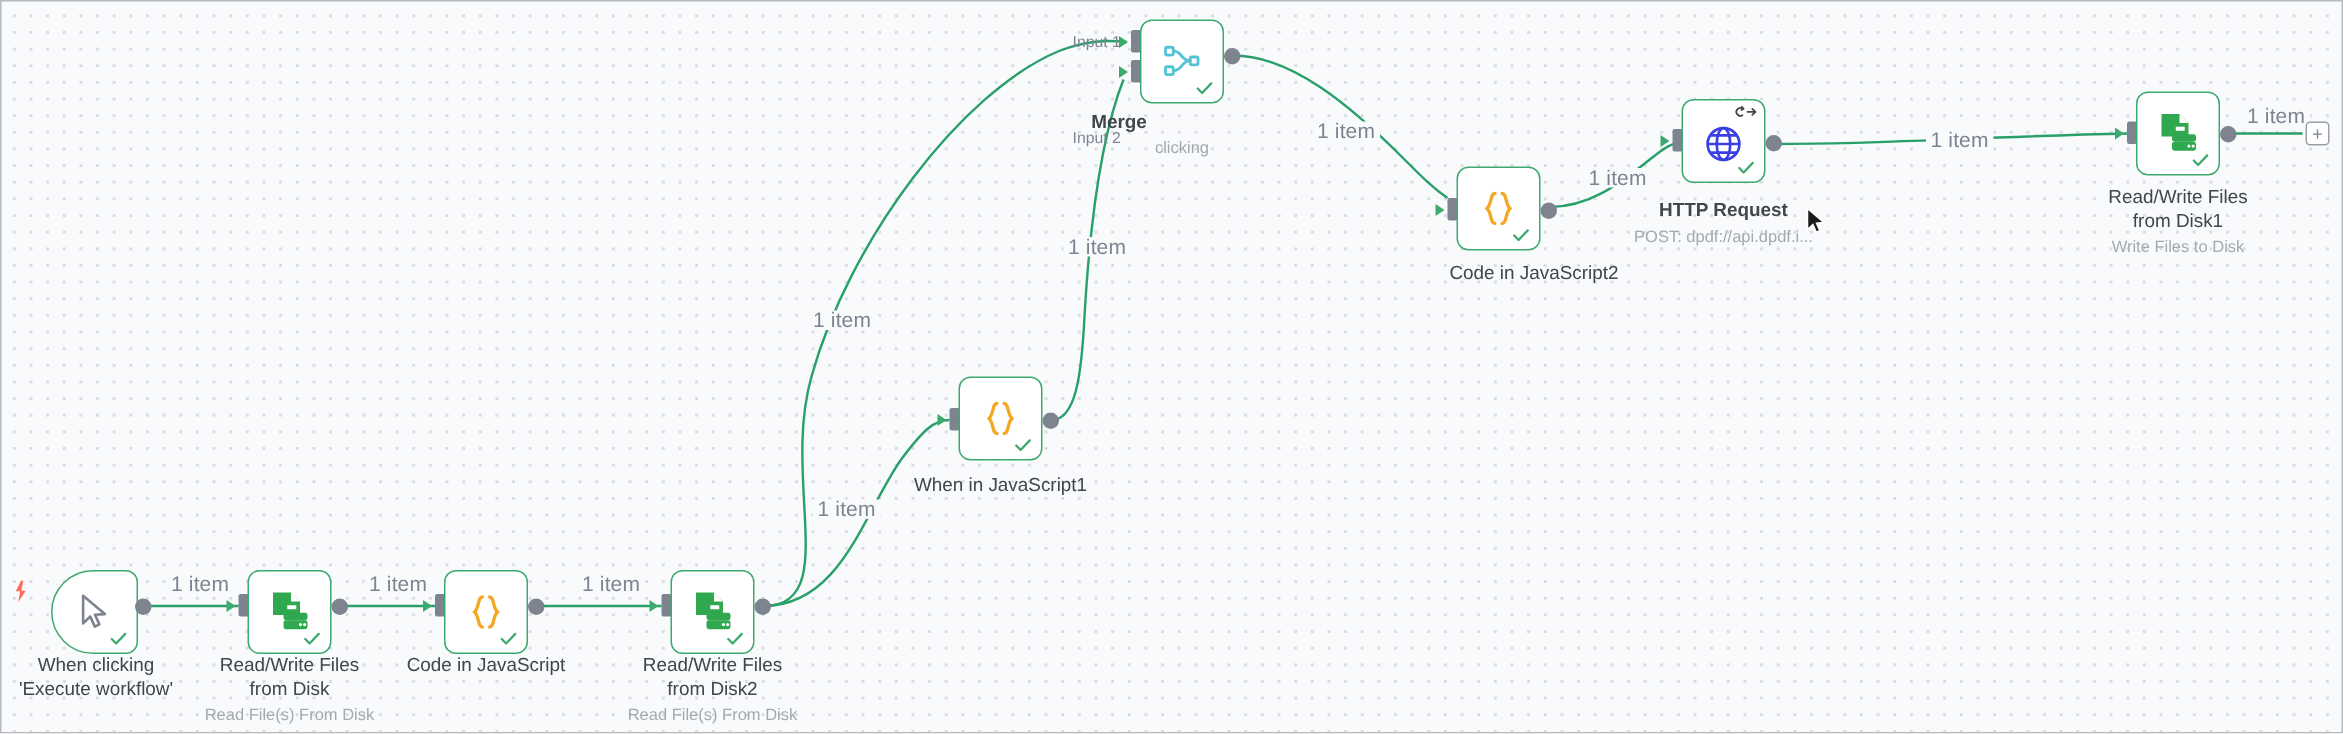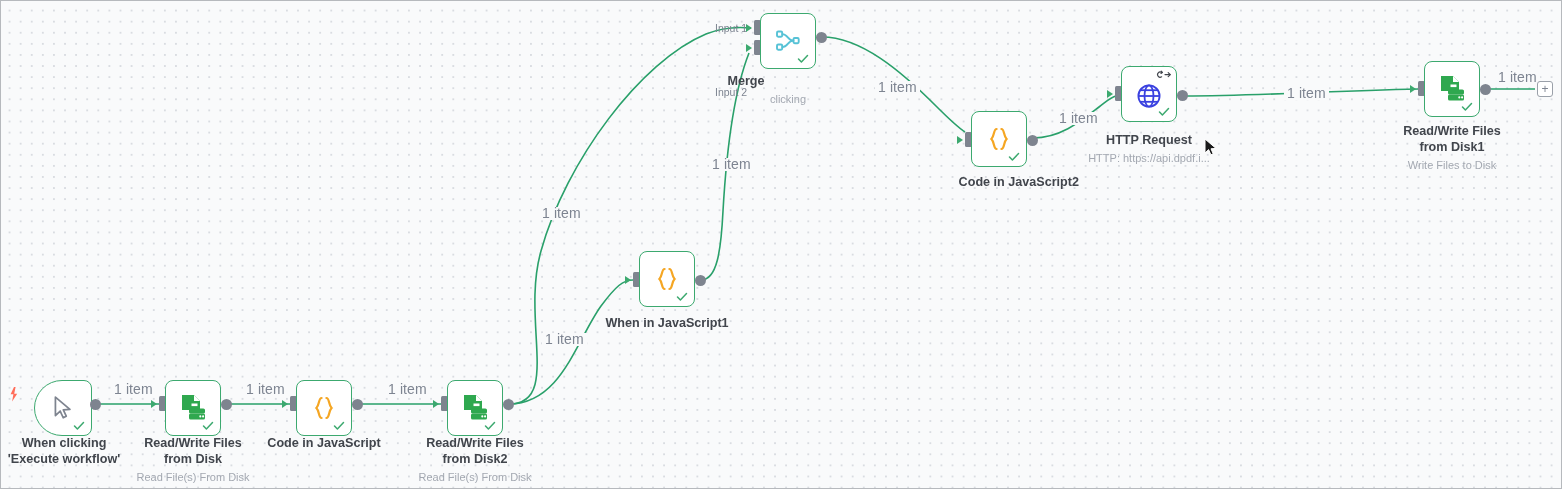--- a/index.html
+++ b/index.html
@@ -64,21 +64,21 @@
     width:16px;height:11px;
   }
 
   .node-caption{
     position:absolute;
     text-align:center;
     font-size:12.6px;
     color:#41454c;
     line-height:16px;
     white-space:pre-line;
-    font-weight:700;
+    font-weight:400;
   }
   .node-sub{
     position:absolute;
     text-align:center;
     font-size:11px;
     color:#a3a8b1;
     line-height:14px;
     white-space:nowrap;
   }
 
@@ -303,21 +303,21 @@
         <path d="M5.2 2.2 L6.4 3.5 L5.0 4.4" fill="none" stroke="#41454c" stroke-width="1.2" stroke-linecap="round" stroke-linejoin="round"></path>
         <line x1="9" y1="5.6" x2="14" y2="5.6" stroke="#41454c" stroke-width="1.2" stroke-linecap="round"></line>
         <path d="M12.2 3.6 L14.3 5.6 L12.2 7.6" fill="none" stroke="#41454c" stroke-width="1.2" stroke-linecap="round" stroke-linejoin="round"></path>
       </svg>
       <svg class="check" viewBox="0 0 12 12">
         <path d="M1.5 6 L4.4 9 L10.5 2.6" fill="none" stroke="#3ca96f" stroke-width="1.5" stroke-linecap="round" stroke-linejoin="round"></path>
       </svg>
     </div>
     <div class="port-out" style="left:1176px;top:89px;"></div>
     <div class="node-caption" style="left:1068px;top:131px;width:160px;font-weight:600;">HTTP Request</div>
-    <div class="node-sub" style="left:1068px;top:150px;width:160px;">HTTP: https://api.dpdf.i...</div>
+    <div class="node-sub" style="left:1068px;top:150px;width:160px;">POST: dpdf://api.dpdf.i...</div>
   </div>
 
   <div class="node">
     <div class="port-arrow" style="left:1409px;top:83.5px;"></div>
     <div class="port-in" style="left:1417px;top:80px;"></div>
     <div class="node-box" style="left:1423px;top:60px;">
       <svg width="30" height="30" viewBox="0 0 30 30">
         <path d="M4 2 H16 L22 8 V17 H4 Z" fill="#2fa84f"></path>
         <path d="M16 2 L22 8 H16 Z" fill="#fff"></path>
         <path d="M13.5 10.5 h6 v2.6 h-6 z" fill="#fff"></path>

